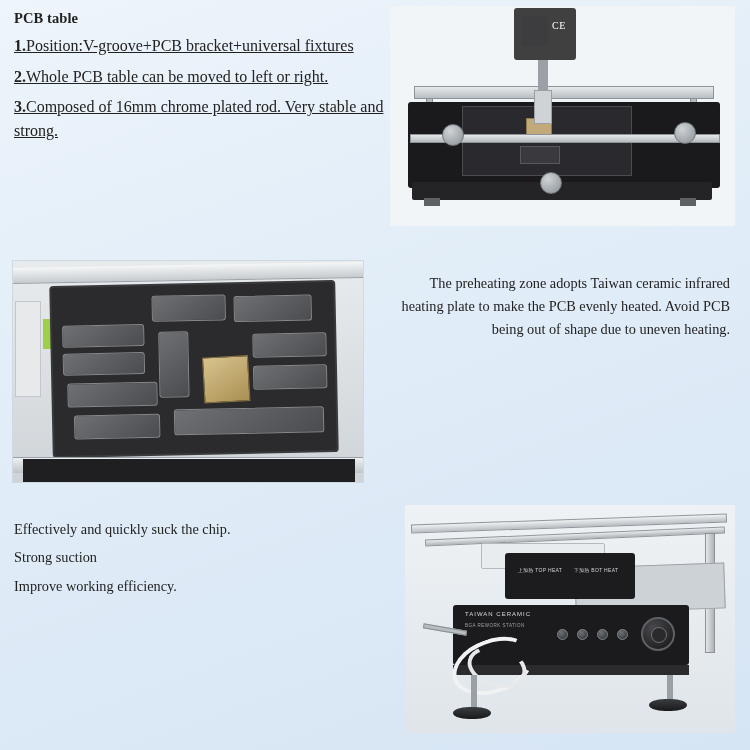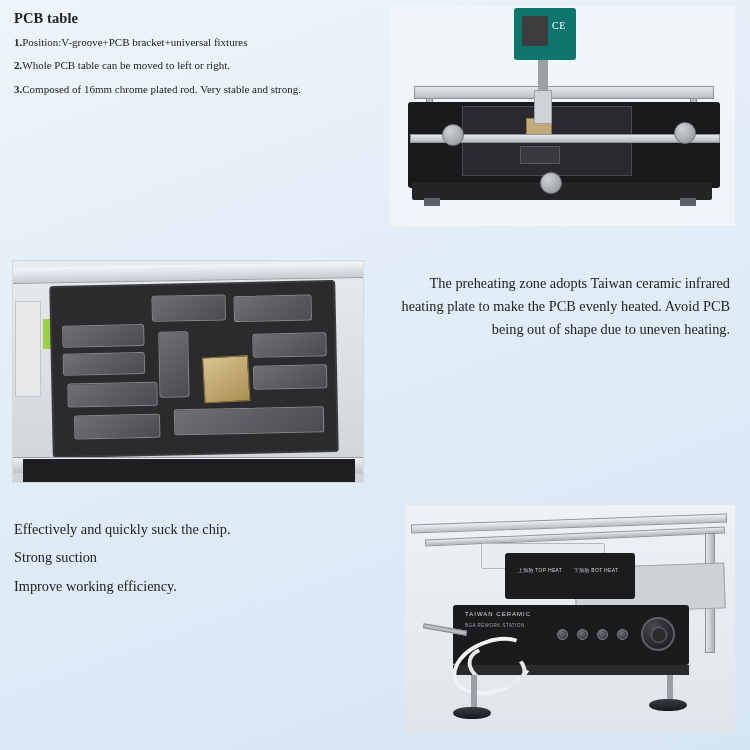--- a/index.html
+++ b/index.html
@@ -31,22 +31,23 @@
     width: 372px;
   }
   .sec-title {
     font-weight: bold;
     font-size: 14.5px;
     margin-bottom: 7px;
     letter-spacing: .1px;
   }
   .sec1-text p {
     margin: 4px 0 7px 0;
-    font-size: 11px;
+    font-size: 16px;
     line-height: 1.48;
+    text-decoration: underline;
   }
   .sec1-text p b { font-weight: bold; }
 
   .sec1-img {
     position: absolute;
     left: 390px;
     top: 6px;
     width: 345px;
     height: 220px;
     overflow: hidden;
@@ -92,21 +93,21 @@
     top: 505px;
     width: 330px;
     height: 228px;
     overflow: hidden;
   }
 
   
   .img1-bg { position:absolute; inset:0; background:#f2f5f8; }
   .i1-head {
     position:absolute; left:124px; top:2px; width:62px; height:52px;
-    background:#0f766e; border-radius:3px;
+    background:#404040; border-radius:3px;
   }
   .i1-head-in {
     position:absolute; left:8px; top:8px; width:26px; height:30px;
     background:#3d3d40; border-radius:2px;
   }
   .i1-ce {
     position:absolute; left:38px; top:12px; font-family:"Liberation Serif",serif;
     color:#fff; font-size:10px; letter-spacing:.5px;
   }
   .i1-neck {

